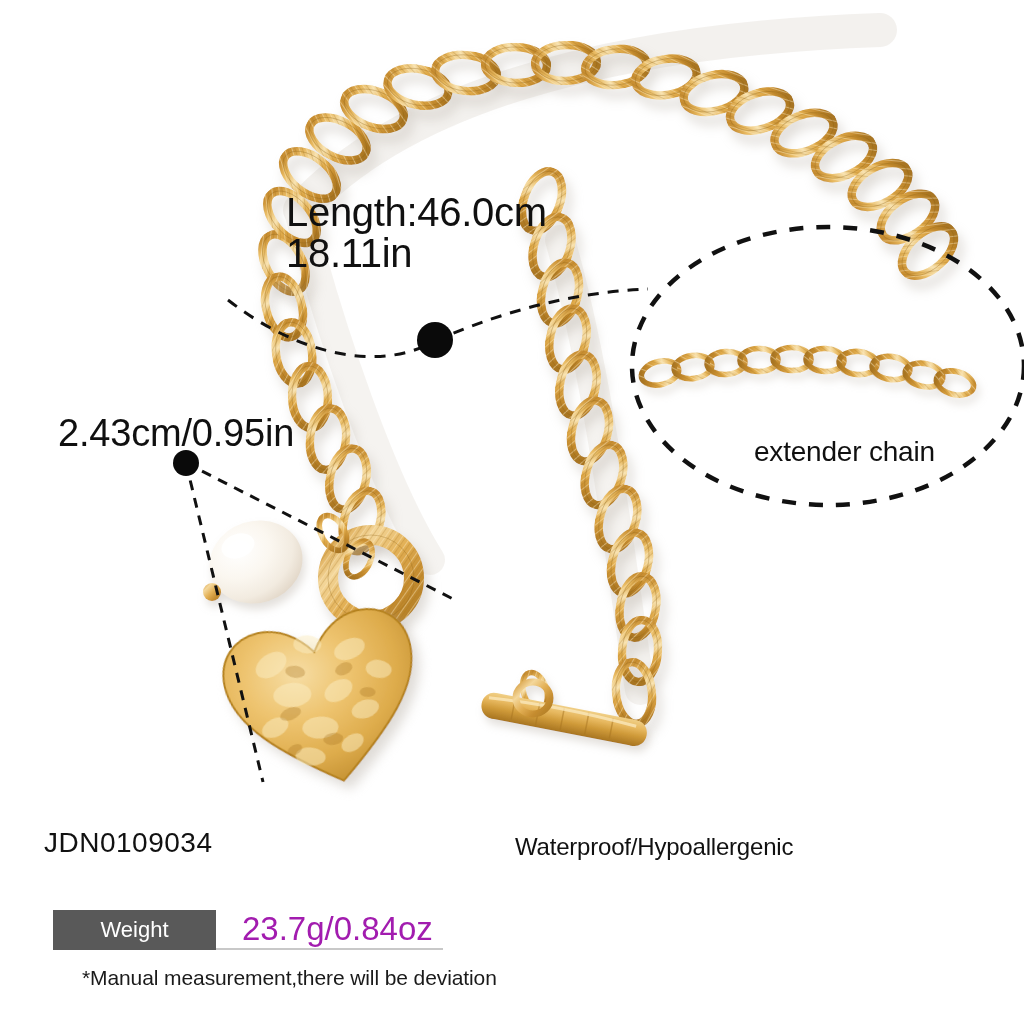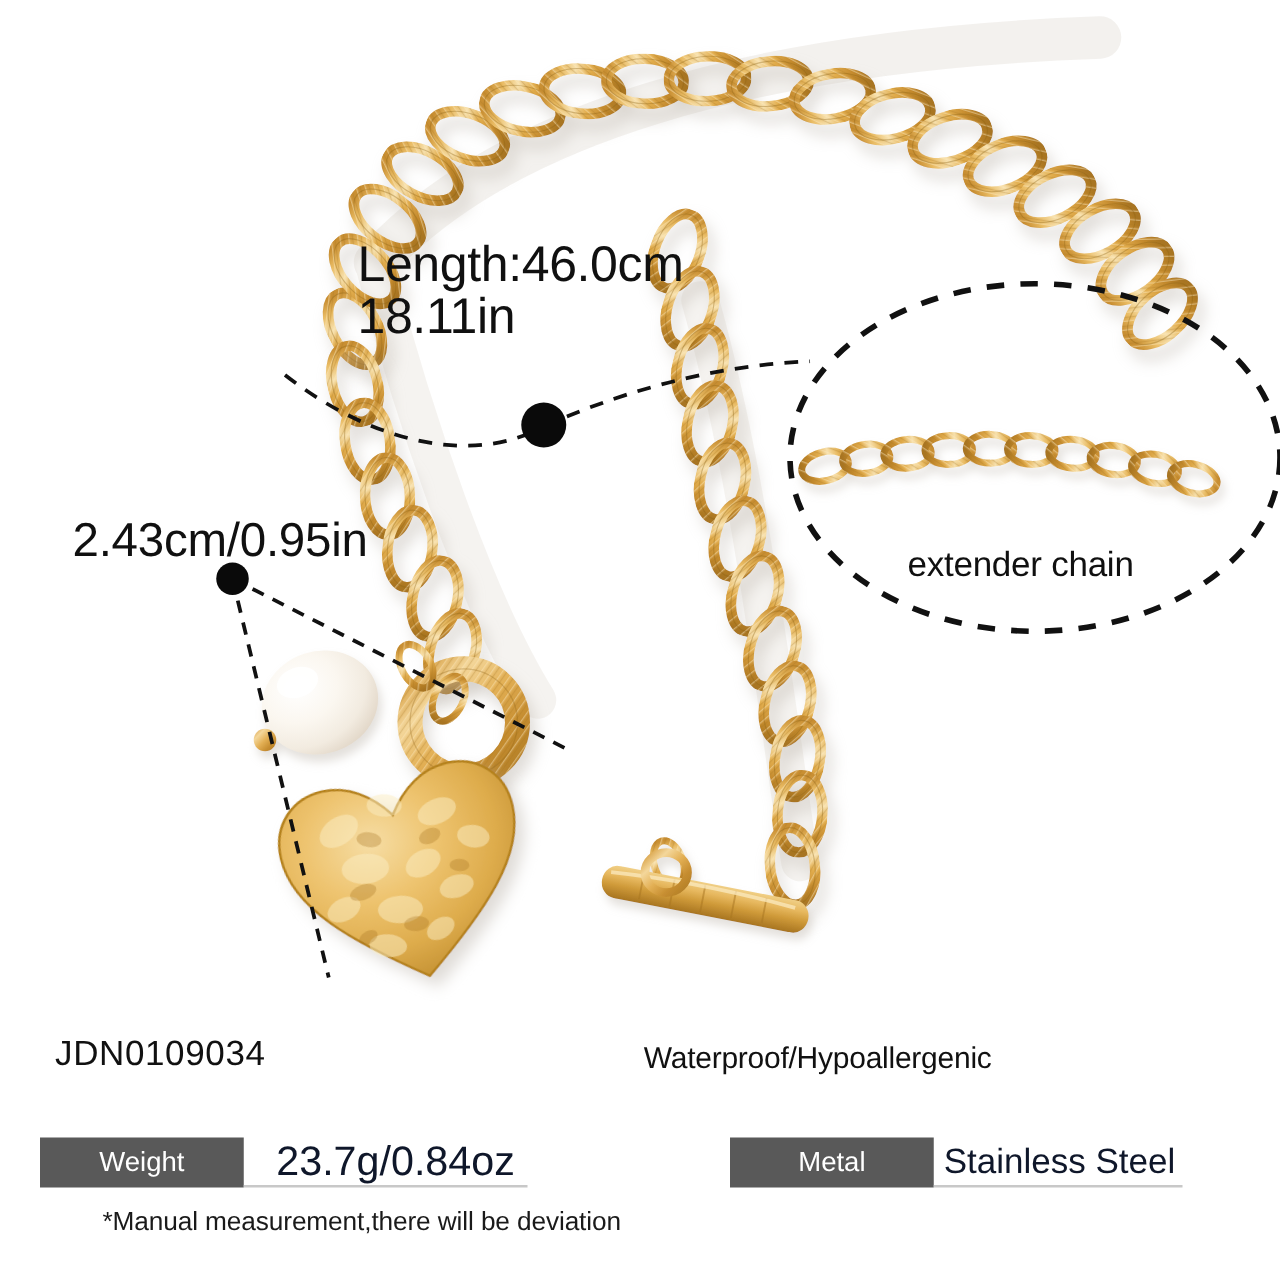--- a/index.html
+++ b/index.html
@@ -52,21 +52,21 @@
     display: block;
     padding-right: 2px;
   }
   #pendant-label {
     left: 58px;
     top: 414px;
     font-size: 38px;
     letter-spacing: -0.2px;
   }
   #extender-label {
-    left: 726px;
+    left: 754px;
     top: 438px;
     font-size: 28px;
     letter-spacing: -0.2px;
   }
 
   
   #specs {
     position: absolute;
     left: 0;
     top: 810px;
@@ -88,40 +88,40 @@
     font-size: 24px;
     letter-spacing: -0.2px;
     color: #111111;
   }
 
   .spec-row {
     position: absolute;
     display: flex;
     align-items: stretch;
   }
-  #spec-weight { left: 32px; top: 100px; }
+  #spec-weight { left: 53px; top: 100px; }
   #spec-metal  { left: 584px; top: 100px; }
 
   .spec-tag {
     background: #595959;
     color: #ffffff;
     font-size: 22px;
     display: flex;
     align-items: center;
     justify-content: center;
     height: 40px;
     box-sizing: border-box;
   }
   #spec-weight .spec-tag { width: 163px; }
   #spec-metal  .spec-tag { width: 163px; }
 
   .spec-value {
     display: flex;
     align-items: center;
-    color: #0f172a;
+    color: #a21caf;
     border-bottom: 2px solid #c8c8c8;
     height: 40px;
     box-sizing: border-box;
     padding-left: 12px;
     white-space: nowrap;
   }
   #spec-weight .spec-value { font-size: 33px; padding-left: 26px; padding-right: 10px; }
   #spec-metal  .spec-value { font-size: 28px; padding-left: 8px; padding-right: 6px; }
 
   .note {
@@ -363,21 +363,17 @@
 
     <div class="sku">JDN0109034</div>
 
     <div class="feature">Waterproof/Hypoallergenic</div>
 
     <div class="spec-row" id="spec-weight">
       <div class="spec-tag">Weight</div>
       <div class="spec-value">23.7g/0.84oz</div>
     </div>
 
-    <div class="spec-row" id="spec-metal">
-      <div class="spec-tag">Metal</div>
-      <div class="spec-value">Stainless Steel</div>
-    </div>
 
     <div class="note">*Manual measurement,there will be deviation</div>
   </div>
 
 </div>
 
 </body></html>

